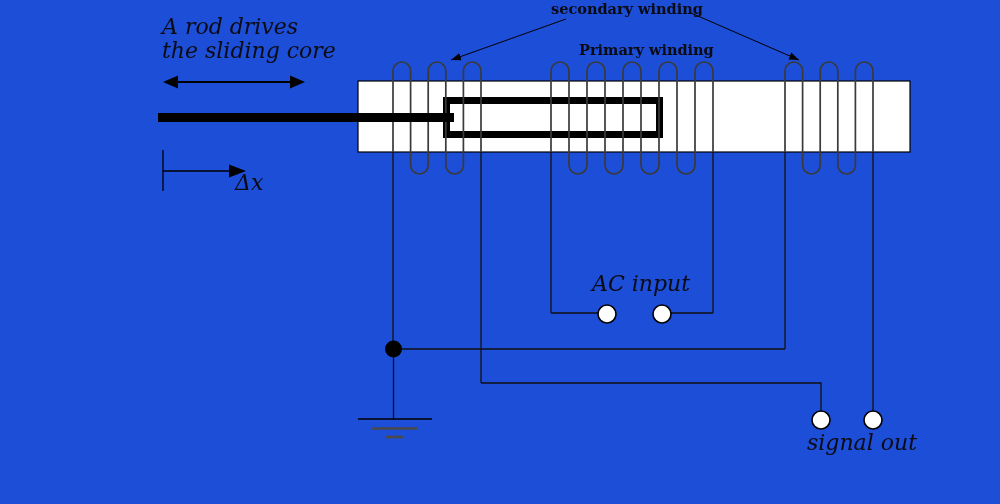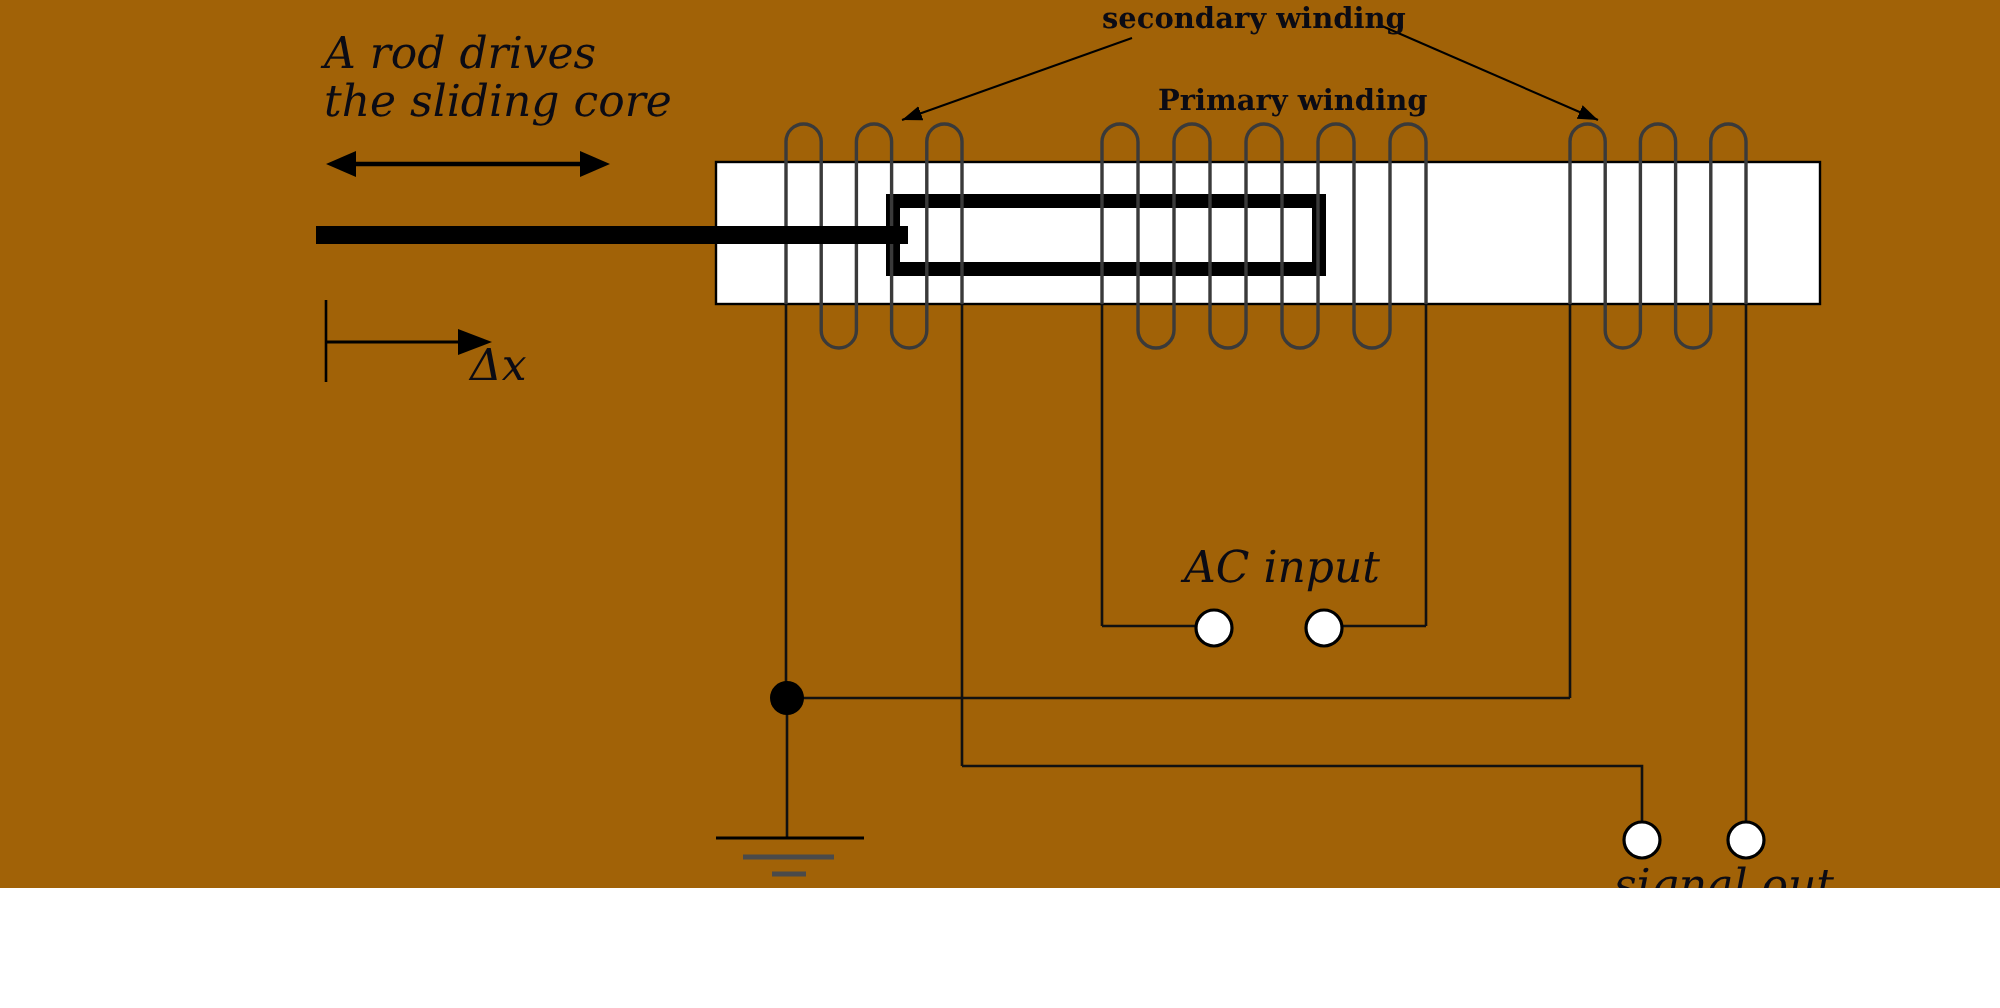--- a/index.html
+++ b/index.html
@@ -1,16 +1,16 @@
 <!DOCTYPE html>
 <html><head>
 <meta charset="utf-8">
 <style>
   html,body{margin:0;padding:0;background:#fff;}
-  .canvas{position:relative;width:1000px;height:444px;background:#a16207;overflow:hidden;
+  .canvas{position:relative;width:1000px;height:504px;background:#1d4ed8;overflow:hidden;
           font-family:"DejaVu Serif", serif;}
   svg{display:block;}
   text{user-select:none;}
   .lbl-italic{font-family:"DejaVu Serif", serif;font-style:italic;font-size:22px;fill:#0b0b14;}
   .lbl-bold{font-family:"DejaVu Serif", serif;font-weight:bold;font-size:14.5px;fill:#0b0b14;}
 </style>
 </head>
 <body>
 
 <div class="canvas">

